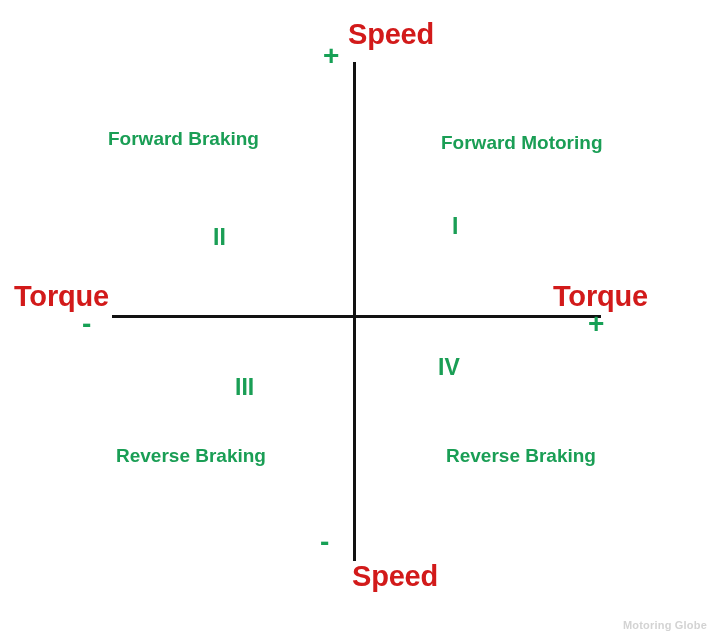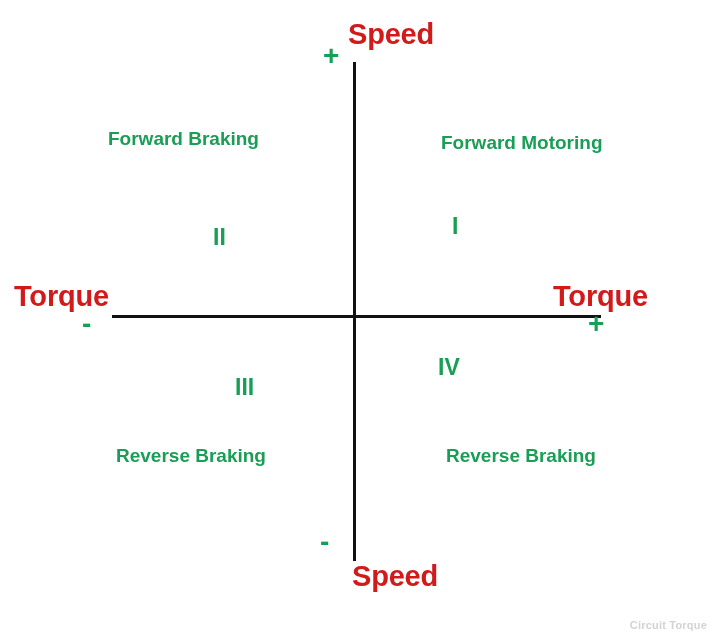--- a/index.html
+++ b/index.html
@@ -127,15 +127,15 @@
 
   <div class="lbl quad-name" id="quad2-name">Forward Braking</div>
   <div class="lbl quad-num" id="quad2-num">II</div>
 
   <div class="lbl quad-name" id="quad3-name">Reverse Braking</div>
   <div class="lbl quad-num" id="quad3-num">III</div>
 
   <div class="lbl quad-name" id="quad4-name">Reverse Braking</div>
   <div class="lbl quad-num" id="quad4-num">IV</div>
 
-  <div id="watermark">Circuit Torque</div>
+  <div id="watermark">Motoring Globe</div>
 
 </div>
 
 </body></html>

